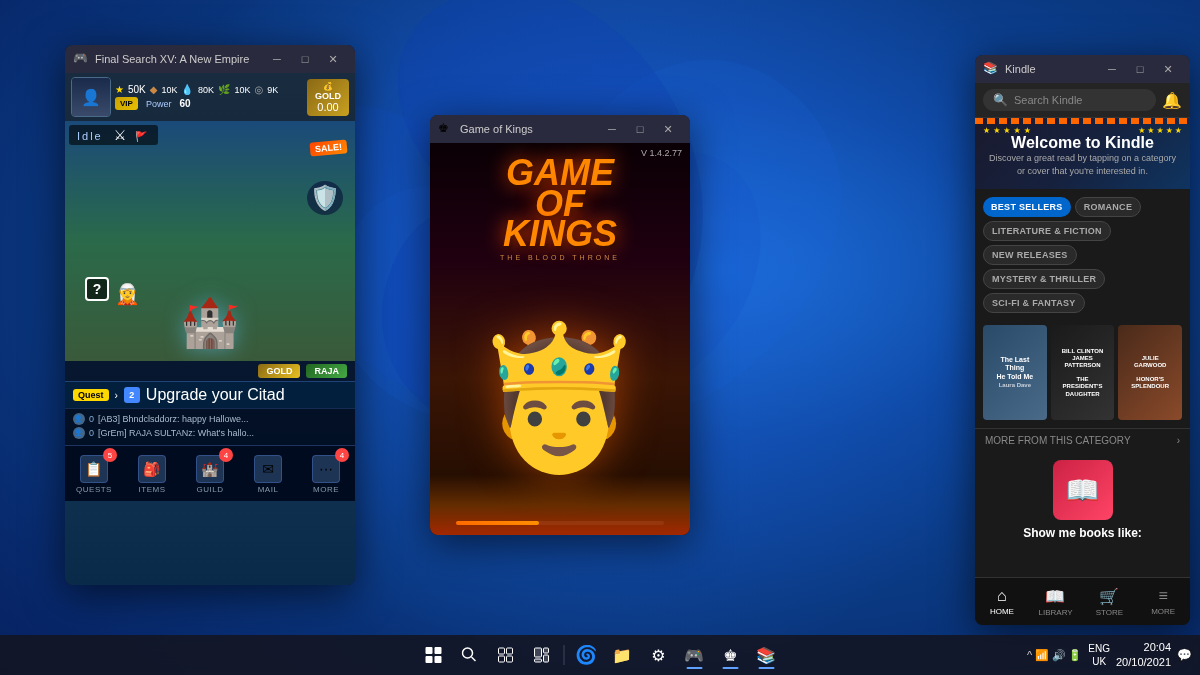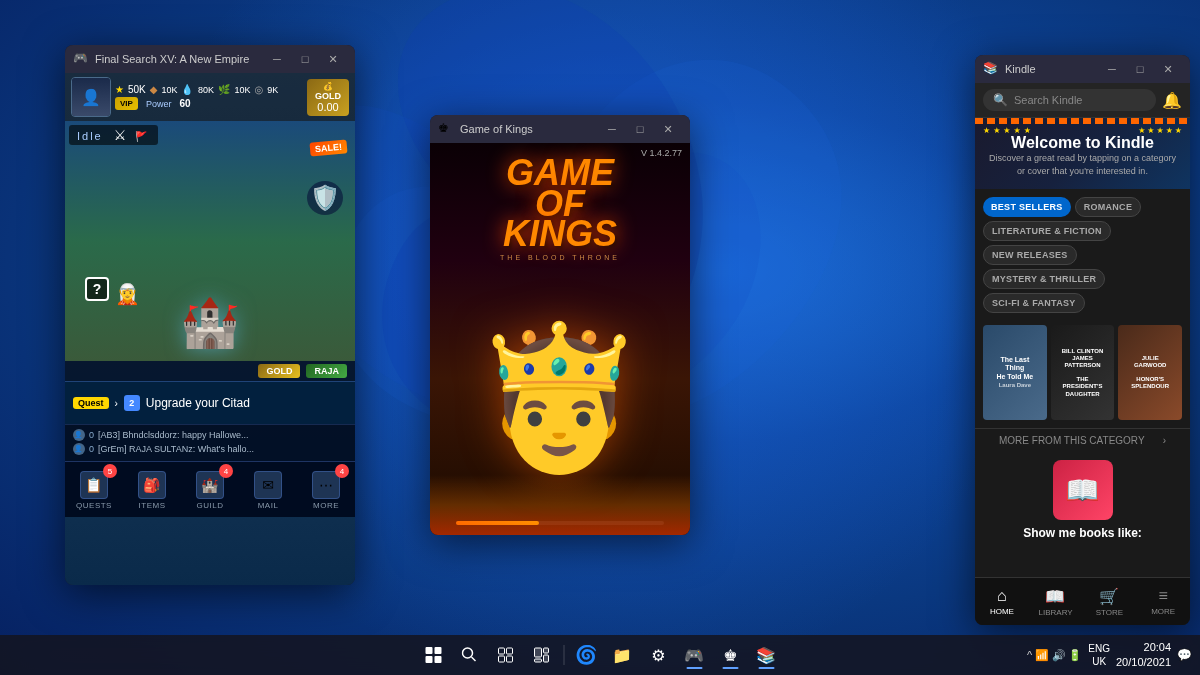--- a/index.html
+++ b/index.html
@@ -244,21 +244,21 @@
       color: #fff;
       font-size: 9px;
       font-weight: bold;
       padding: 2px 5px;
       border-radius: 3px;
       transform: rotate(-5deg);
     }
     .ff-quest-bar {
       background: rgba(0,30,60,0.9);
       border-top: 1px solid rgba(100,150,255,0.3);
-      padding: 13px 8px;
+      padding: 4px 8px;
       display: flex;
       align-items: center;
       gap: 6px;
       color: #fff;
       font-size: 10px;
     }
     .quest-badge {
       background: #ffd700;
       color: #000;
       padding: 1px 5px;
@@ -565,21 +565,21 @@
     .book-cover-2 {
       background: linear-gradient(135deg, #1a1a1a, #333);
     }
     .book-cover-3 {
       background: linear-gradient(135deg, #4a2a1a, #8a4a2a);
     }
     .kindle-more-link {
       display: flex;
       align-items: center;
       justify-content: space-between;
-      padding: 6px 24px;
+      padding: 6px 10px;
       font-size: 10px;
       color: #888;
       border-top: 1px solid #333;
       cursor: pointer;
     }
     .kindle-recommendations {
       padding: 8px;
       display: flex;
       flex-direction: column;
       align-items: center;
@@ -716,21 +716,21 @@
 
     <div class="ff-promo-bar">
       <div class="promo-gold">GOLD</div>
       <div class="promo-free">RAJA</div>
     </div>
 
     <div class="ff-quest-bar">
       <div class="quest-badge">Quest</div>
       <span style="color:#fff">›</span>
       <div class="quest-num">2</div>
-      <span style="color:#fff;font-size:12px">Upgrade your Citad</span>
+      <span style="color:#fff;font-size:16px">Upgrade your Citad</span>
     </div>
 
     <div class="ff-chat">
       <div class="ff-chat-line">
         <div class="chat-icon">👤</div>
         <span style="color:#88aacc">0</span>
         <span style="color:#aabbcc">[AB3] Bhndclsddorz: happy Hallowe...</span>
       </div>
       <div class="ff-chat-line">
         <div class="chat-icon">👤</div>

